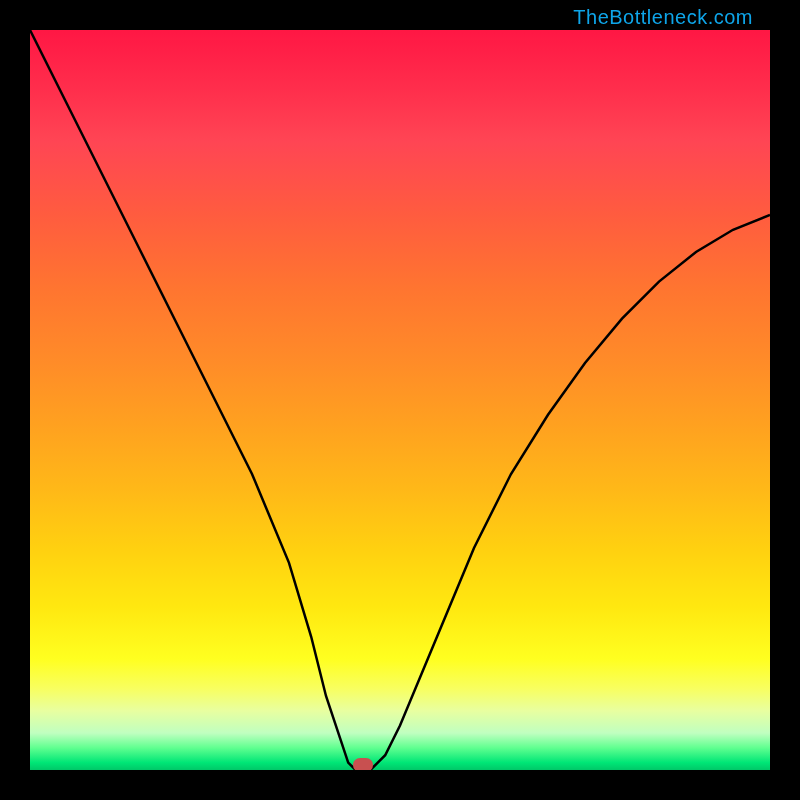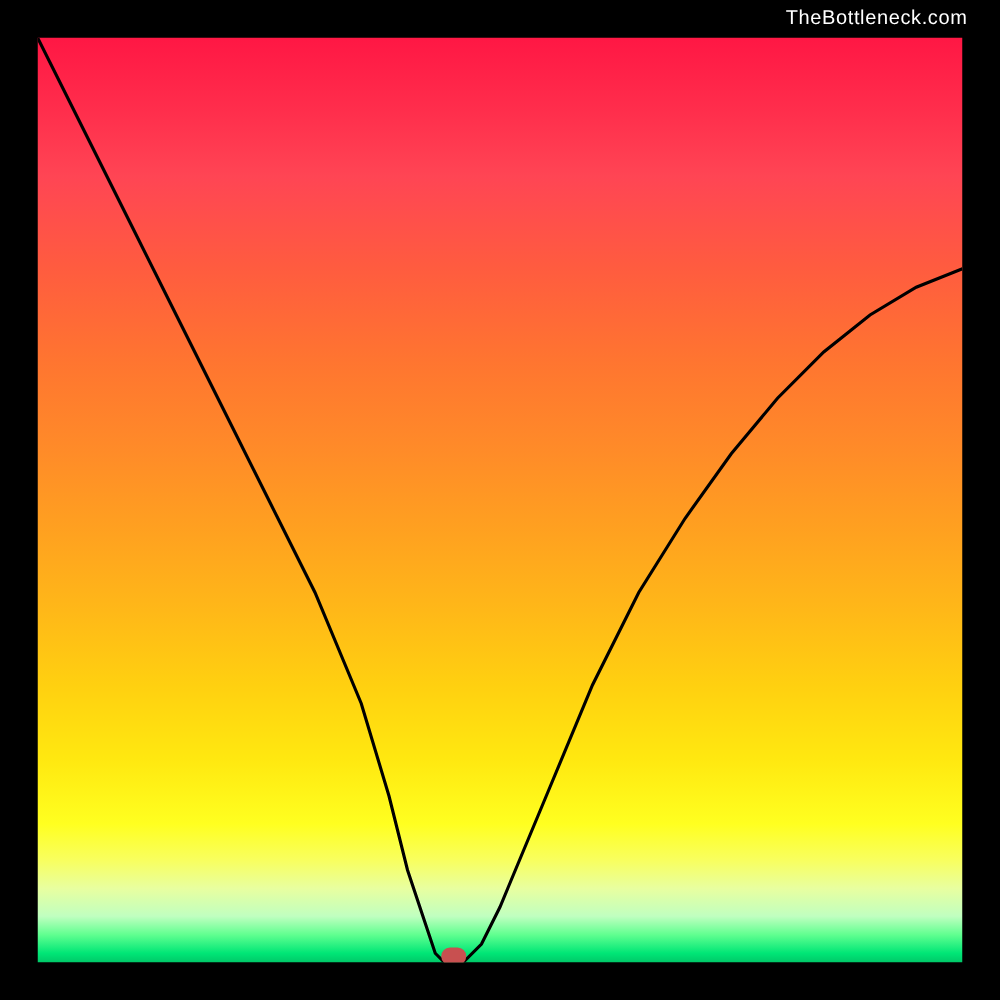--- a/index.html
+++ b/index.html
@@ -51,23 +51,23 @@
     .curve-svg {
       position: absolute;
       top: 0;
       left: 0;
       width: 100%;
       height: 100%;
     }
     .watermark {
       position: absolute;
       top: 6px;
-      right: 26px;
-      color: #ffffff;
-      font-size: 16px;
+      right: 47px;
+      color: #0ea5e9;
+      font-size: 20px;
       font-weight: normal;
       letter-spacing: 0.5px;
     }
     .marker {
       position: absolute;
       width: 20px;
       height: 14px;
       background: #c85050;
       border-radius: 7px;
     }

